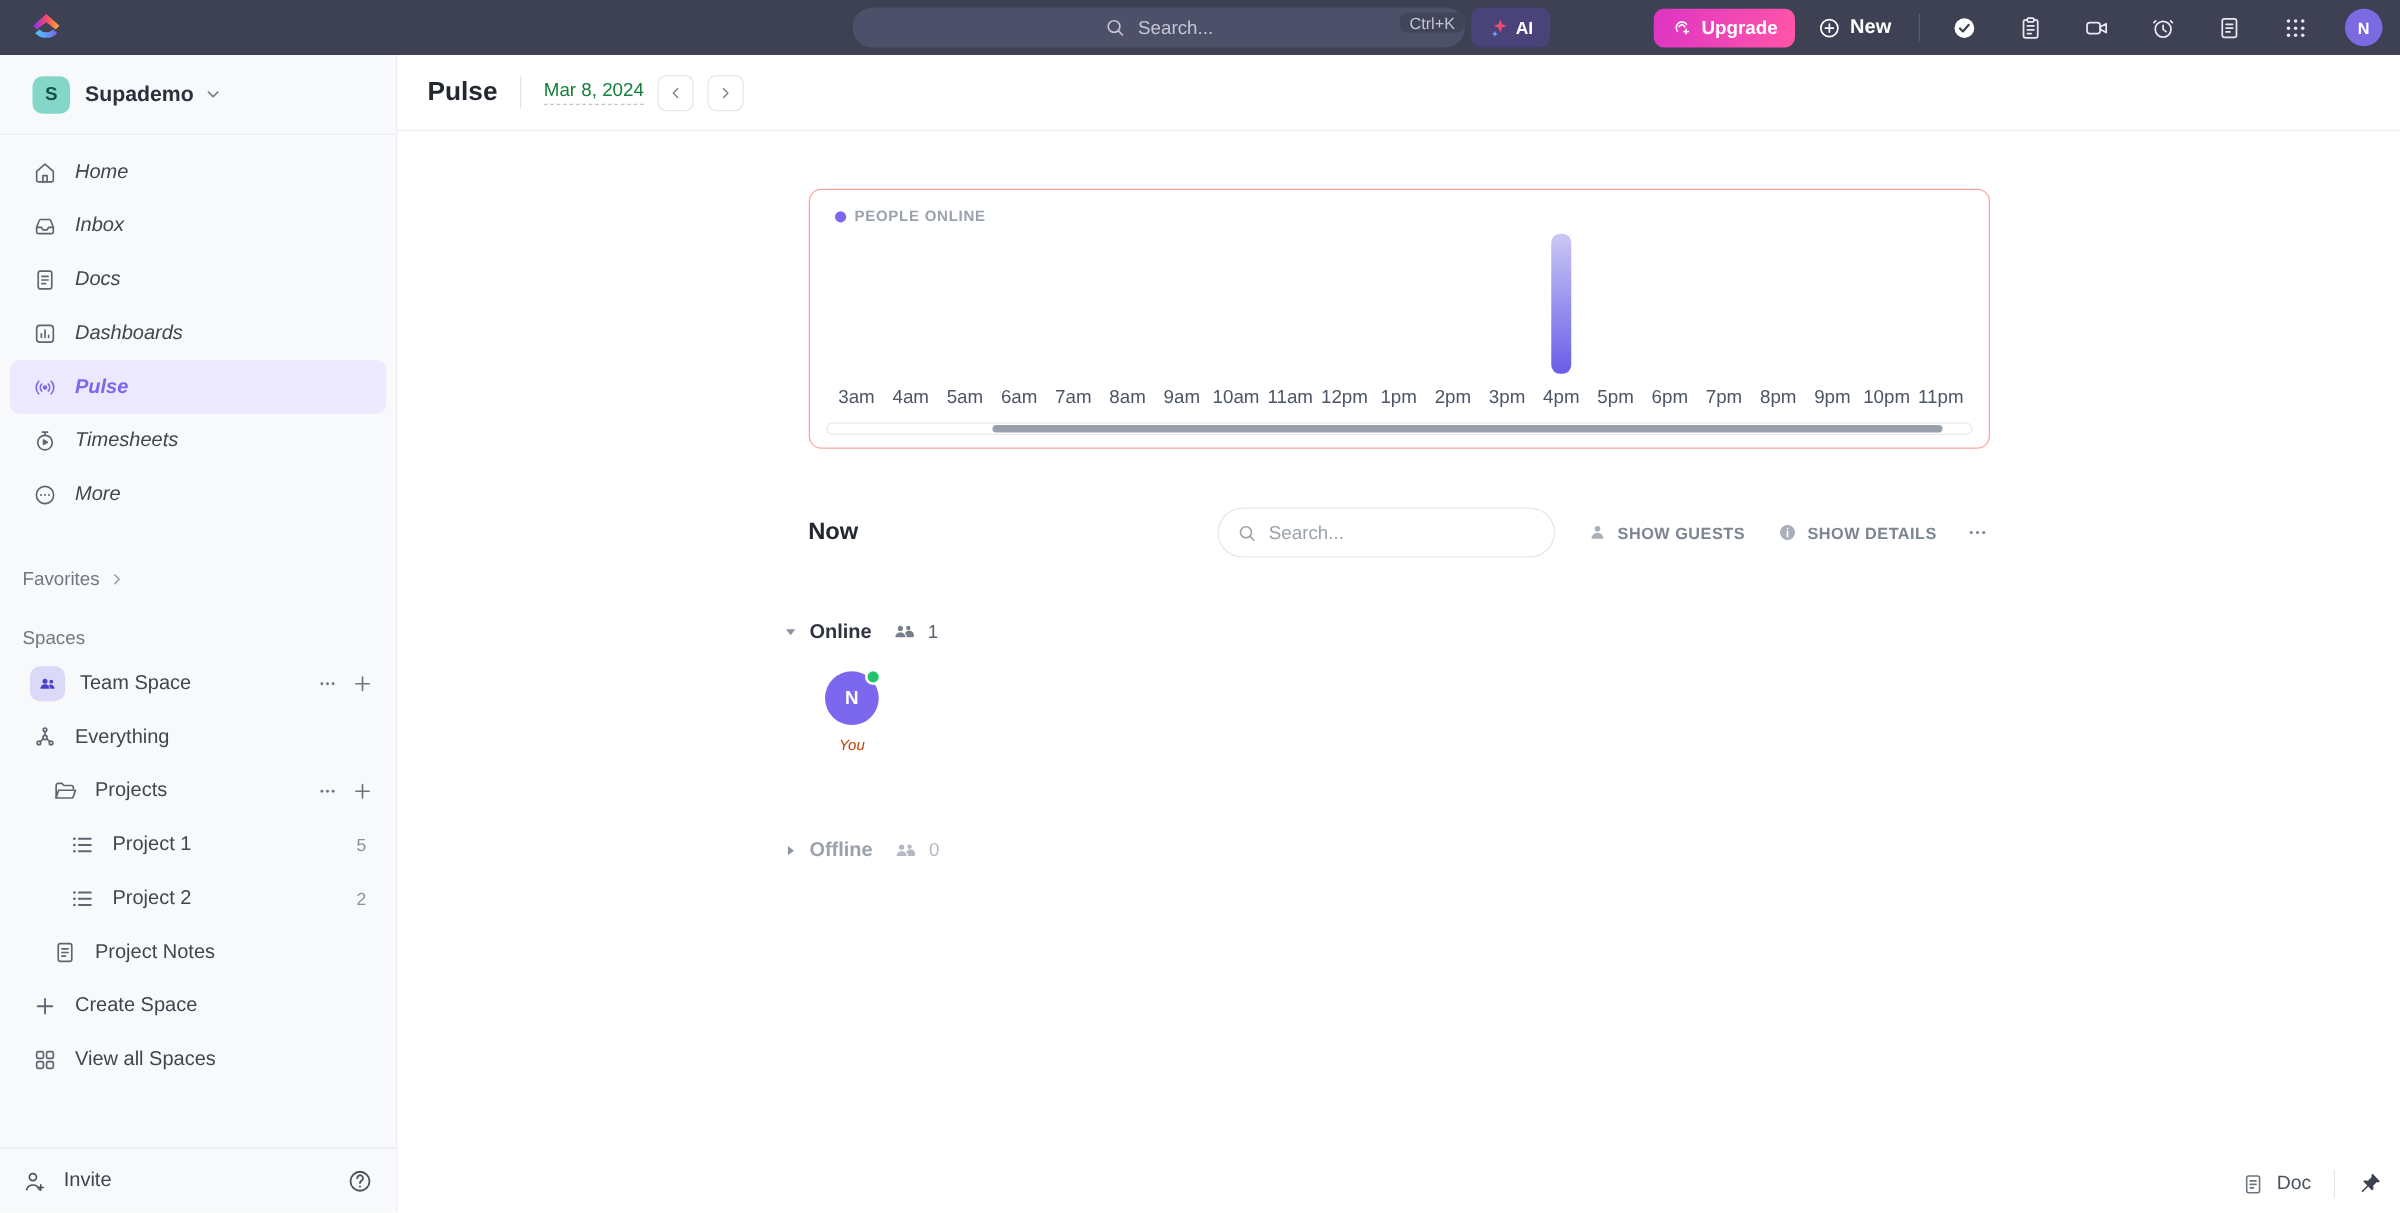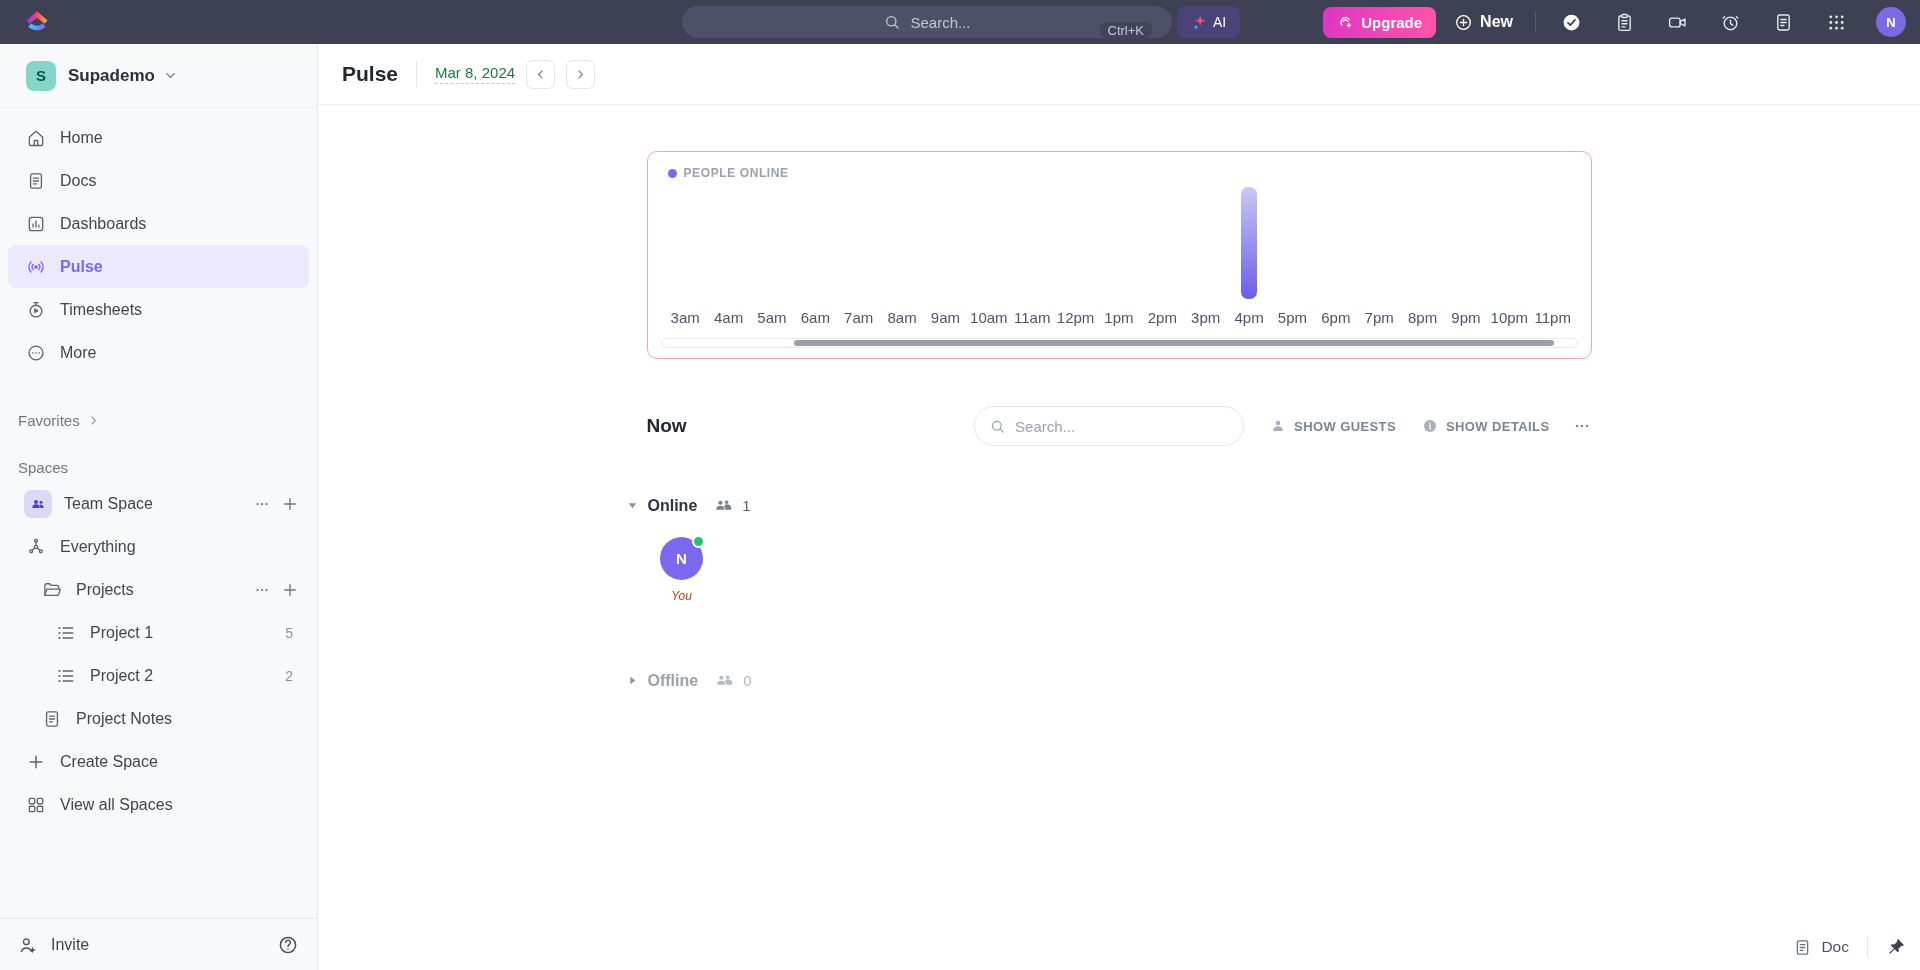--- a/index.html
+++ b/index.html
@@ -6,25 +6,25 @@
   html,body { width:1920px; height:970px; overflow:hidden; background:#fff;
     font-family:"Liberation Sans", sans-serif; -webkit-font-smoothing:antialiased; }
 
   
   .topbar { position:relative; height:44px; background:#3e4154; display:flex; align-items:center; }
   .logo { position:absolute; left:22px; top:7px; width:30px; height:30px; }
   .tb-search { position:absolute; left:682px; top:6px; width:490px; height:32px; background:#4d5068;
     border-radius:16px; display:flex; align-items:center; justify-content:center; cursor:pointer; }
   .tb-search .mag { width:18px; height:18px; color:#c3c6d4; margin-right:9px; }
   .tb-search .ph { color:#c3c6d4; font-size:15px; }
-  .tb-shortcut { position:absolute; right:20px; top:4px; height:16px; padding:0 8px; background:#42455a;
-    border-radius:6px; color:#c3c6d4; font-size:13px; display:flex; align-items:center;margin-top:12px; }
+  .tb-shortcut { position:absolute; right:0; top:4px; height:16px; padding:0 8px; background:#42455a;
+    border-radius:6px; color:#c3c6d4; font-size:13px; display:flex; align-items:center; }
   .tb-ai { position:absolute; left:1177px; top:6px; width:63px; height:32px; background:#494379;
     border-radius:8px; display:flex; align-items:center; justify-content:center; gap:5px; cursor:pointer; }
-  .tb-ai .ai-label { color:#fff; font-weight:400; font-size:14px; }
+  .tb-ai .ai-label { color:#fff; font-weight:700; font-size:14px; }
   .tb-right { position:absolute; right:14px; top:0; height:44px; display:flex; align-items:center; gap:10px; }
   .btn-upgrade { height:31px; padding:0 14px; border-radius:8px; border:none; cursor:pointer;
     background:linear-gradient(100deg,#de35c5 0%,#ff55a8 100%); color:#fff; font-weight:700; font-size:15px;
     display:flex; align-items:center; gap:7px; font-family:inherit; }
   .btn-new { height:31px; padding:0 8px; background:transparent; border:none; cursor:pointer; color:#fff;
     font-weight:700; font-size:16px; display:flex; align-items:center; gap:7px; font-family:inherit; }
   .tb-divider { width:1px; height:22px; background:#585b70; margin:0 4px; }
   .tb-icon { width:21px; height:21px; color:#e7e9f2; margin:0 11px; cursor:pointer; }
   .tb-avatar { width:30px; height:30px; border-radius:50%; background:#7c6ae2; color:#fff; font-size:13px;
     font-weight:700; display:flex; align-items:center; justify-content:center; margin-left:8px; cursor:pointer; }
@@ -34,21 +34,21 @@
   .sidebar { width:318px; background:#f8f9fb; border-right:1px solid #e7e9ee; position:relative; }
   .main { flex:1; background:#fff; position:relative; }
 
   
   .ws-row { height:64px; display:flex; align-items:center; padding:0 16px; border-bottom:1px solid #eceef2; cursor:pointer; }
   .ws-avatar { width:30px; height:30px; border-radius:8px; background:#84d7c8; color:#14514b; font-size:15px;
     font-weight:700; display:flex; align-items:center; justify-content:center; margin:0 12px 0 10px; }
   .ws-name { font-size:17px; font-weight:700; color:#2b313c; margin-right:8px; }
   .ws-chev { width:15px; height:15px; color:#6b7480; }
   .nav { padding:8px 8px 0 8px; }
-  .nav-item { height:43px; display:flex; align-items:center; border-radius:8px; padding:0 10px; cursor:pointer; color:#40454f; }
+  .nav-item { height:43px; display:flex; align-items:center; border-radius:8px; padding:0 10px; cursor:pointer; color:#40454f;font-style:italic; }
   .nav-item .nicon { width:20px; height:20px; color:#5c6570; margin:0 14px 0 8px; flex:none; }
   .nav-item .nlabel { font-size:16px; }
   .nav-item.active { background:#ece8fd; color:#7b68ee; }
   .nav-item.active .nicon { color:#7b68ee; }
   .nav-item.active .nlabel { font-weight:600; }
   .side-section { display:flex; align-items:center; gap:7px; padding:0 18px; margin-top:38px; color:#6e7883;
     font-size:15px; cursor:pointer; }
   .side-section .schev { width:13px; height:13px; color:#8b95a1; }
   .spaces-label { padding:0 18px; margin-top:30px; color:#6e7883; font-size:15px; }
   .space-list { padding:6px 8px 0 8px; }
@@ -418,20 +418,26 @@
 
     <nav class="nav">
       <div class="nav-item">
         <svg class="nicon">
             <use href="#i-home"></use>
           </svg>
         <span class="nlabel">Home</span>
       </div>
       <div class="nav-item">
         <svg class="nicon">
+            <use href="#i-inbox"></use>
+          </svg>
+        <span class="nlabel">Inbox</span>
+      </div>
+      <div class="nav-item">
+        <svg class="nicon">
             <use href="#i-doc"></use>
           </svg>
         <span class="nlabel">Docs</span>
       </div>
       <div class="nav-item">
         <svg class="nicon">
             <use href="#i-dash"></use>
           </svg>
         <span class="nlabel">Dashboards</span>
       </div>

